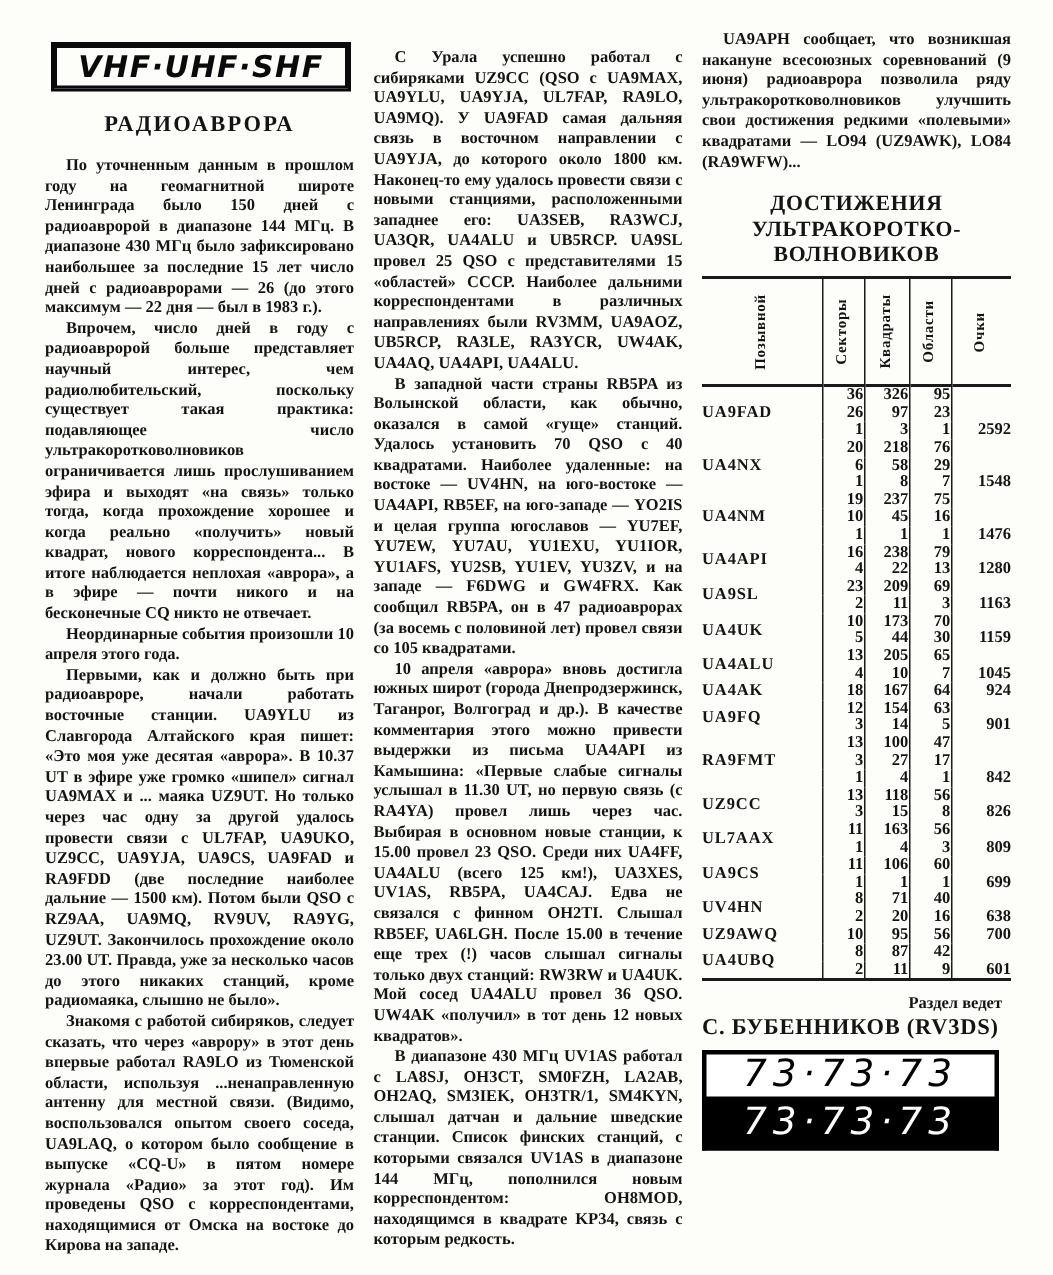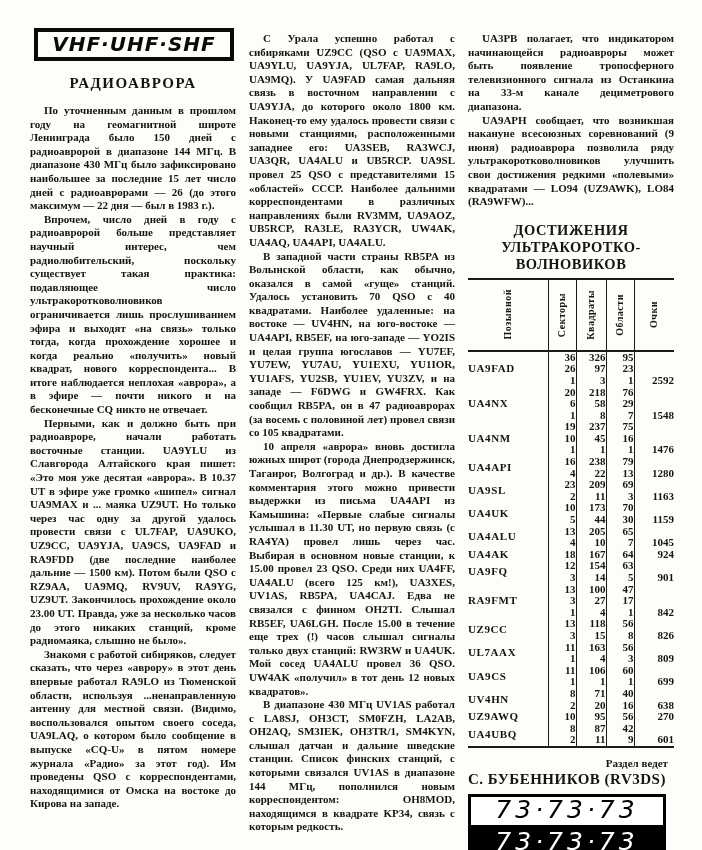--- a/index.html
+++ b/index.html
@@ -122,33 +122,33 @@
 </head>
 <body>
 
 <div class="page">
 
   <div class="col">
     <div class="vhf-box">VHF·UHF·SHF</div>
     <h1 class="art-title">РАДИОАВРОРА</h1>
     <p class="p">По уточненным данным в прошлом году на геомагнитной широте Ленинграда было 150 дней с радиоавророй в диапазоне 144 МГц. В диапазоне 430 МГц было зафиксировано наибольшее за последние 15 лет число дней с радиоаврорами — 26 (до этого максимум — 22 дня — был в 1983 г.).</p>
     <p class="p">Впрочем, число дней в году с радиоавророй больше представляет научный интерес, чем радиолюбительский, поскольку существует такая практика: подавляющее число ультракоротковолновиков ограничивается лишь прослушиванием эфира и выходят «на связь» только тогда, когда прохождение хорошее и когда реально «получить» новый квадрат, нового корреспондента... В итоге наблюдается неплохая «аврора», а в эфире — почти никого и на бесконечные CQ никто не отвечает.</p>
+    <p class="p">Неординарные события произошли 10 апреля этого года.</p>
     <p class="p">Первыми, как и должно быть при радиоавроре, начали работать восточные станции. UA9YLU из Славгорода Алтайского края пишет: «Это моя уже десятая «аврора». В 10.37 UT в эфире уже громко «шипел» сигнал UA9MAX и ... маяка UZ9UT. Но только через час одну за другой удалось провести связи с UL7FAP, UA9UKO, UZ9CC, UA9YJA, UA9CS, UA9FAD и RA9FDD (две последние наиболее дальние — 1500 км). Потом были QSO с RZ9AA, UA9MQ, RV9UV, RA9YG, UZ9UT. Закончилось прохождение около 23.00 UT. Правда, уже за несколько часов до этого никаких станций, кроме радиомаяка, слышно не было».</p>
     <p class="p">Знакомя с работой сибиряков, следует сказать, что через «аврору» в этот день впервые работал RA9LO из Тюменской области, используя ...ненаправленную антенну для местной связи. (Видимо, воспользовался опытом своего соседа, UA9LAQ, о котором было сообщение в выпуске «CQ-U» в пятом номере журнала «Радио» за этот год). Им проведены QSO с корреспондентами, находящимися от Омска на востоке до Кирова на западе.</p>
   </div>
 
   <div class="col">
     <p class="p" style="margin-top:12px">С Урала успешно работал с сибиряками UZ9CC (QSO с UA9MAX, UA9YLU, UA9YJA, UL7FAP, RA9LO, UA9MQ). У UA9FAD самая дальняя связь в восточном направлении с UA9YJA, до которого около 1800 км. Наконец-то ему удалось провести связи с новыми станциями, расположенными западнее его: UA3SEB, RA3WCJ, UA3QR, UA4ALU и UB5RCP. UA9SL провел 25 QSO с представителями 15 «областей» СССР. Наиболее дальними корреспондентами в различных направлениях были RV3MM, UA9AOZ, UB5RCP, RA3LE, RA3YCR, UW4AK, UA4AQ, UA4API, UA4ALU.</p>
     <p class="p">В западной части страны RB5PA из Волынской области, как обычно, оказался в самой «гуще» станций. Удалось установить 70 QSO с 40 квадратами. Наиболее удаленные: на востоке — UV4HN, на юго-востоке — UA4API, RB5EF, на юго-западе — YO2IS и целая группа югославов — YU7EF, YU7EW, YU7AU, YU1EXU, YU1IOR, YU1AFS, YU2SB, YU1EV, YU3ZV, и на западе — F6DWG и GW4FRX. Как сообщил RB5PA, он в 47 радиоаврорах (за восемь с половиной лет) провел связи со 105 квадратами.</p>
     <p class="p">10 апреля «аврора» вновь достигла южных широт (города Днепродзержинск, Таганрог, Волгоград и др.). В качестве комментария этого можно привести выдержки из письма UA4API из Камышина: «Первые слабые сигналы услышал в 11.30 UT, но первую связь (с RA4YA) провел лишь через час. Выбирая в основном новые станции, к 15.00 провел 23 QSO. Среди них UA4FF, UA4ALU (всего 125 км!), UA3XES, UV1AS, RB5PA, UA4CAJ. Едва не связался с финном OH2TI. Слышал RB5EF, UA6LGH. После 15.00 в течение еще трех (!) часов слышал сигналы только двух станций: RW3RW и UA4UK. Мой сосед UA4ALU провел 36 QSO. UW4AK «получил» в тот день 12 новых квадратов».</p>
     <p class="p">В диапазоне 430 МГц UV1AS работал с LA8SJ, OH3CT, SM0FZH, LA2AB, OH2AQ, SM3IEK, OH3TR/1, SM4KYN, слышал датчан и дальние шведские станции. Список финских станций, с которыми связался UV1AS в диапазоне 144 МГц, пополнился новым корреспондентом: OH8MOD, находящимся в квадрате KP34, связь с которым редкость.</p>
   </div>
 
   <div class="col">
-    <p class="p" style="margin-top:12px">UA3PB полагает, что индикатором начинающейся радиоавроры может быть появление тропосферного телевизионного сигнала из Останкина на 33-м канале дециметрового диапазона.</p>
     <p class="p">UA9APH сообщает, что возникшая накануне всесоюзных соревнований (9 июня) радиоаврора позволила ряду ультракоротковолновиков улучшить свои достижения редкими «полевыми» квадратами — LO94 (UZ9AWK), LO84 (RA9WFW)...</p>
 
     <h2 class="ach-title">ДОСТИЖЕНИЯ УЛЬТРАКОРОТКО-ВОЛНОВИКОВ</h2>
 
     <table class="ach">
       <colgroup>
         <col style="width:80px">
           <col style="width:28px">
           <col style="width:30px">
           <col style="width:28px">
@@ -355,21 +355,21 @@
           <tr>
             <td class="num">2</td>
             <td class="num">20</td>
             <td class="num">16</td>
           </tr>
           <tr>
             <td class="cs" rowspan="1">UZ9AWQ</td>
             <td class="num">10</td>
             <td class="num">95</td>
             <td class="num">56</td>
-            <td class="pts" rowspan="1">270</td>
+            <td class="pts" rowspan="1">700</td>
           </tr>
           <tr>
             <td class="cs" rowspan="2">UA4UBQ</td>
             <td class="num">8</td>
             <td class="num">87</td>
             <td class="num">42</td>
             <td class="pts" rowspan="2">601</td>
           </tr>
           <tr>
             <td class="num">2</td>

